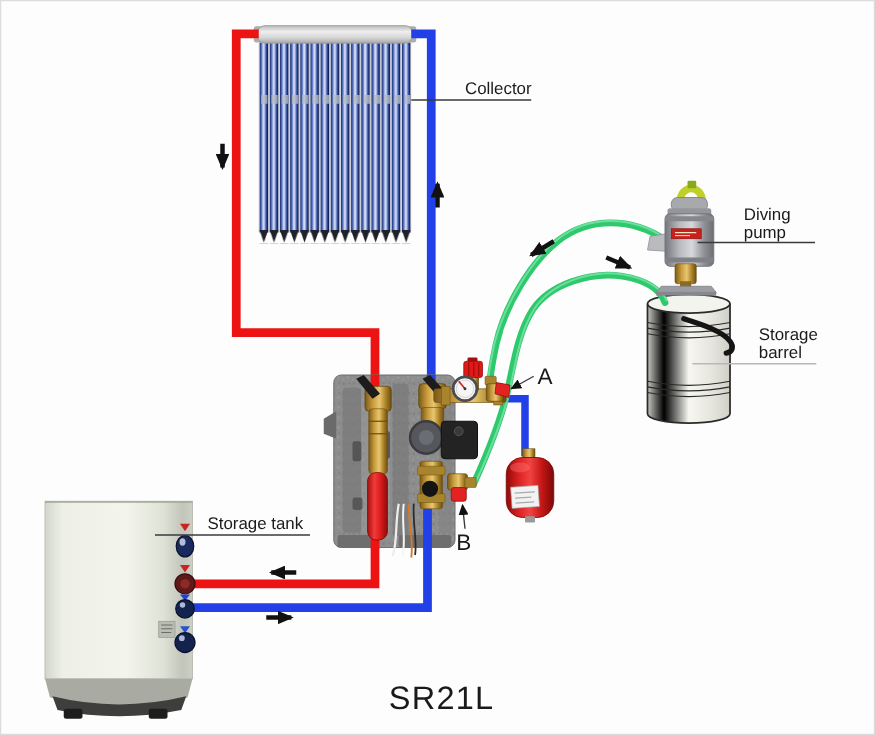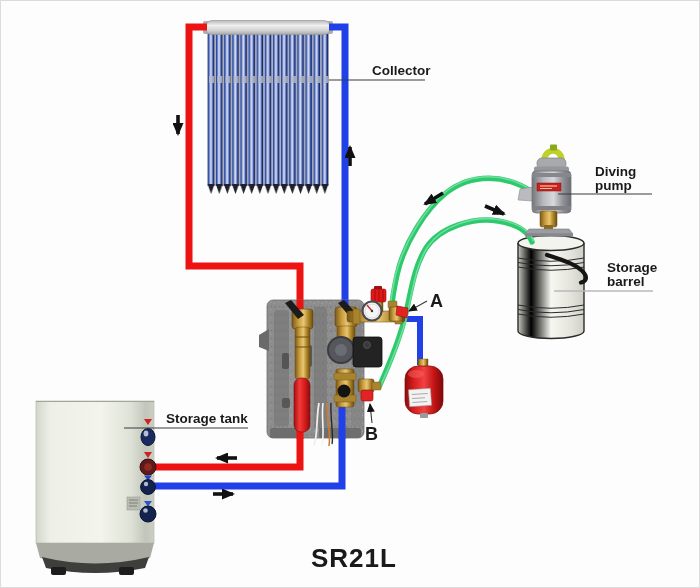--- a/index.html
+++ b/index.html
@@ -1,20 +1,19 @@
 <!DOCTYPE html>
 <html style="--hot-pipe: #ee1313; --cold-pipe: #2140e8; --hose: #2ec96d; --arrow: #111111; --label-text: #1a1a1a;"><head>
 <meta charset="utf-8">
 <style>
   html,body { margin:0; padding:0; background:#ffffff; }
   .stage {
     position:relative; width:700px; height:588px; box-sizing:border-box;
     background:#fdfdfd; border:1px solid #dcdcdc; overflow:hidden;
     font-family:"Liberation Sans", sans-serif;
-    font-weight:bold;
   }
   svg { display:block; }
   .lbl        { font-family:"Liberation Sans", sans-serif; font-size:13.5px; fill:var(--label-text,#1a1a1a); }
   .lbl-big    { font-family:"Liberation Sans", sans-serif; font-size:18px;  fill:var(--label-text,#1a1a1a); }
   .model-lbl  { font-family:"Liberation Sans", sans-serif; font-size:26px; letter-spacing:1px; fill:var(--label-text,#1a1a1a); }
   .pipe-hot   { stroke:var(--hot-pipe,#ee1313); fill:none; }
   .pipe-cold  { stroke:var(--cold-pipe,#2140e8); fill:none; }
   .hose       { stroke:var(--hose,#2ec96d); fill:none; }
   .hose-hi    { stroke:#90e9b8; fill:none; opacity:.65; }
   .flow       { stroke:var(--arrow,#111111); stroke-width:3.6; fill:none; }

